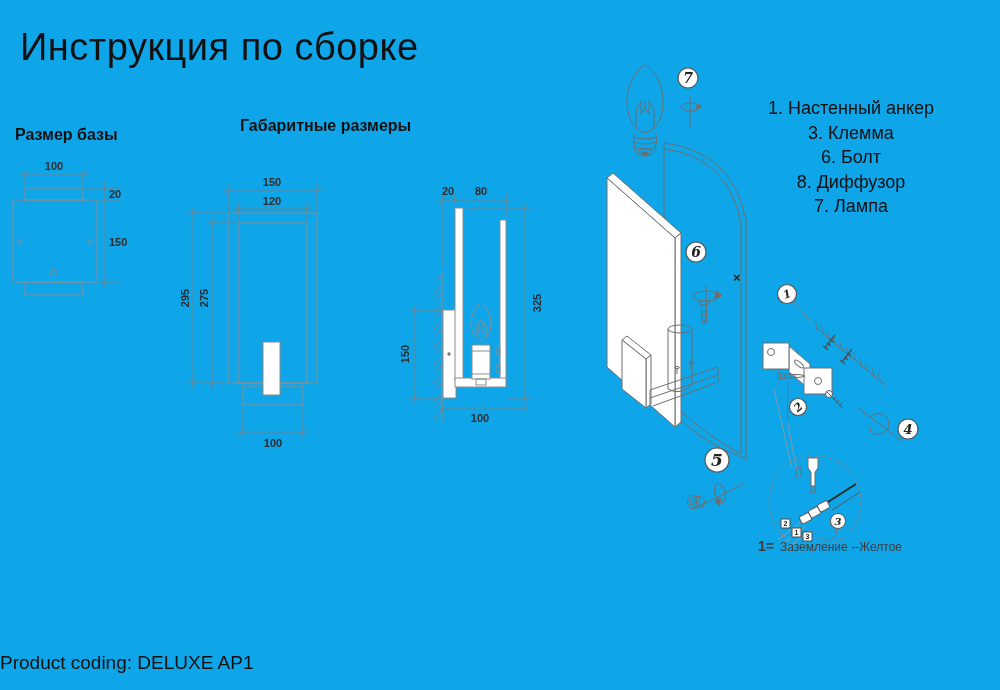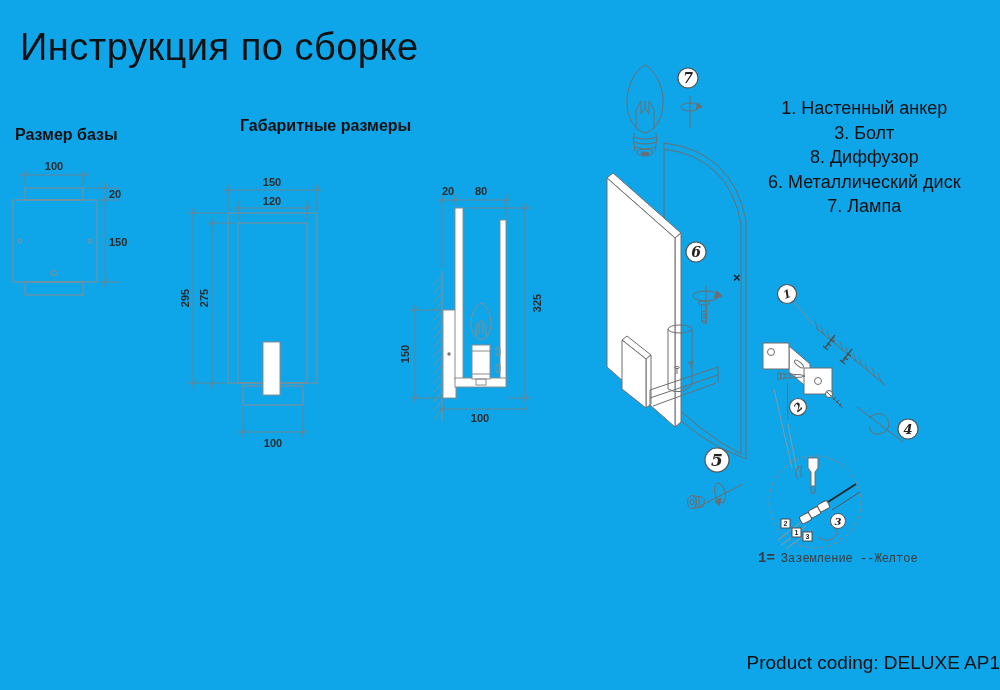--- a/index.html
+++ b/index.html
@@ -3,25 +3,25 @@
 <meta charset="utf-8">
 <style>
   html,body{margin:0;padding:0;background:#fff;}
   .page{position:relative;width:1000px;height:690px;background:#0ea5e9;overflow:hidden;
         font-family:"Liberation Sans", sans-serif;color:#1a1a1a;}
   .abs{position:absolute;}
   .title{left:20px;top:26px;font-size:38px;font-weight:400;letter-spacing:.5px;color:#111;}
   .seclabel{font-size:16px;font-weight:700;color:#111;}
   .parts{left:760px;top:88px;list-style:none;margin:8px;padding:0;text-align:center;}
   .parts li{font-size:18px;line-height:24.6px;color:#111;white-space:nowrap;}
-  .legend{left:758px;top:549px;font-family:Liberation Mono, monospace;}
+  .legend{left:758px;top:537px;}
   .legend .row{height:23px;white-space:nowrap;color:#3d3d3d;}
   .legend .num{font-size:14px;font-weight:600;margin-right:6px;}
   .legend .lbl{font-size:12px;font-weight:500;}
-  .footer{left:0;top:652px;width:100%;text-align:right;font-size:19px;color:#111;}
+  .footer{left:0;top:652px;width:100%;text-align:left;font-size:19px;color:#111;}
   svg{overflow:visible;}
   .dim{font:bold 11px "Liberation Sans",sans-serif;fill:#2d2d2d;}
   .callout{font-family:"DejaVu Serif",serif;font-weight:bold;font-style:italic;fill:#222;}
   .cross{font:bold 13px "Liberation Sans",sans-serif;fill:#222;}
   .boxnum{font:bold 7px "Liberation Sans",sans-serif;fill:#222;}
 </style>
 </head>
 <body>
 
 <div class="page">
@@ -342,23 +342,23 @@
     <text class="callout" x="328" y="394" font-size="13" text-anchor="middle">4</text>
     <text class="cross" x="153" y="242">×</text>
     <text class="boxnum" x="205.5" y="486" text-anchor="middle">2</text>
     <text class="boxnum" x="216.5" y="495" text-anchor="middle">1</text>
     <text class="boxnum" x="227.5" y="499" text-anchor="middle">3</text>
     <text class="callout" x="258" y="484.5" font-size="10" text-anchor="middle">3</text>
   </svg>
 
   <ul class="abs parts">
     <li>1. Настенный анкер</li>
-    <li>3. Болт</li>
+    <li>3. Клемма</li>
+    <li>6. Болт</li>
     <li>8. Диффузор</li>
-    <li>6. Металлический диск</li>
     <li>7. Лампа</li>
   </ul>
 
   <div class="abs legend">
     <div class="row">
       <span class="num">1=</span><span class="lbl">Заземление --Желтое</span>
     </div>
   </div>
 
   <div class="abs footer">Product coding: DELUXE AP1</div>

